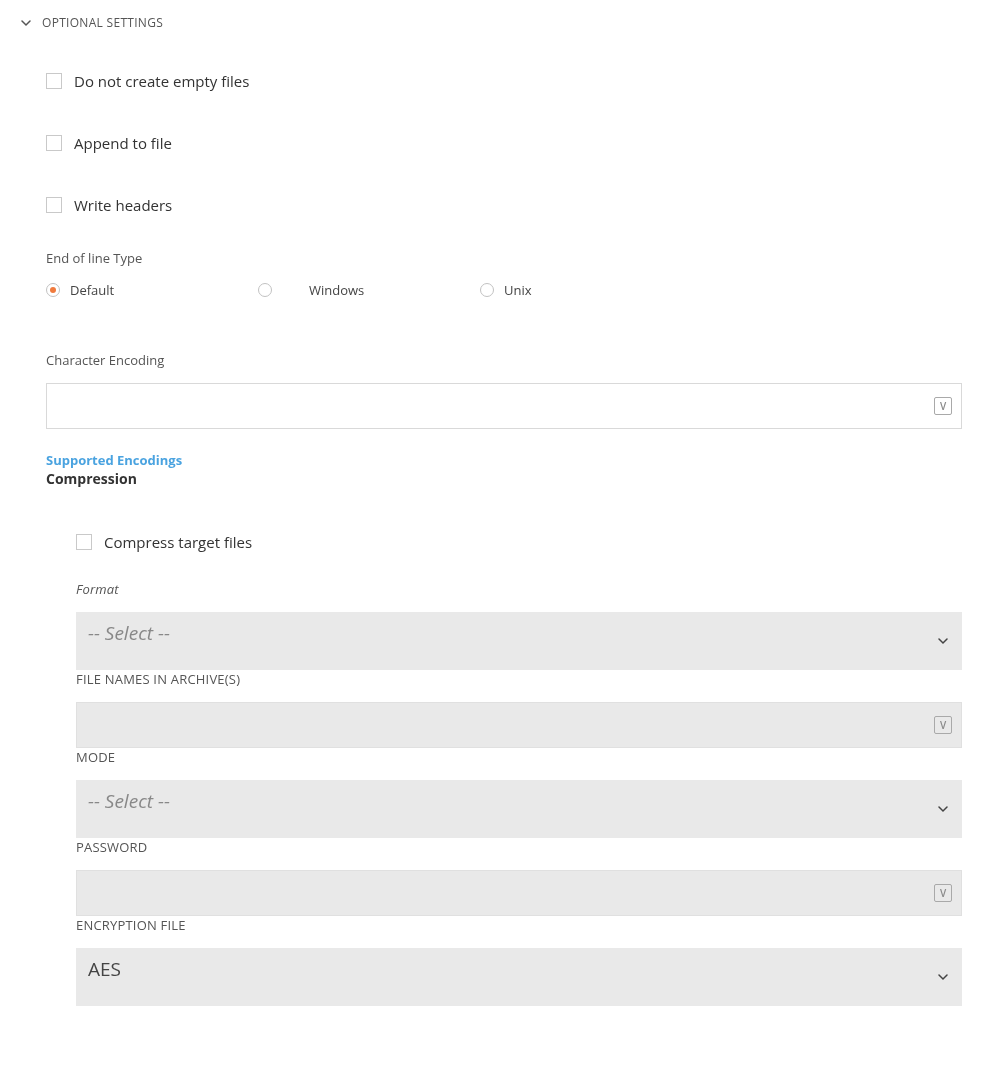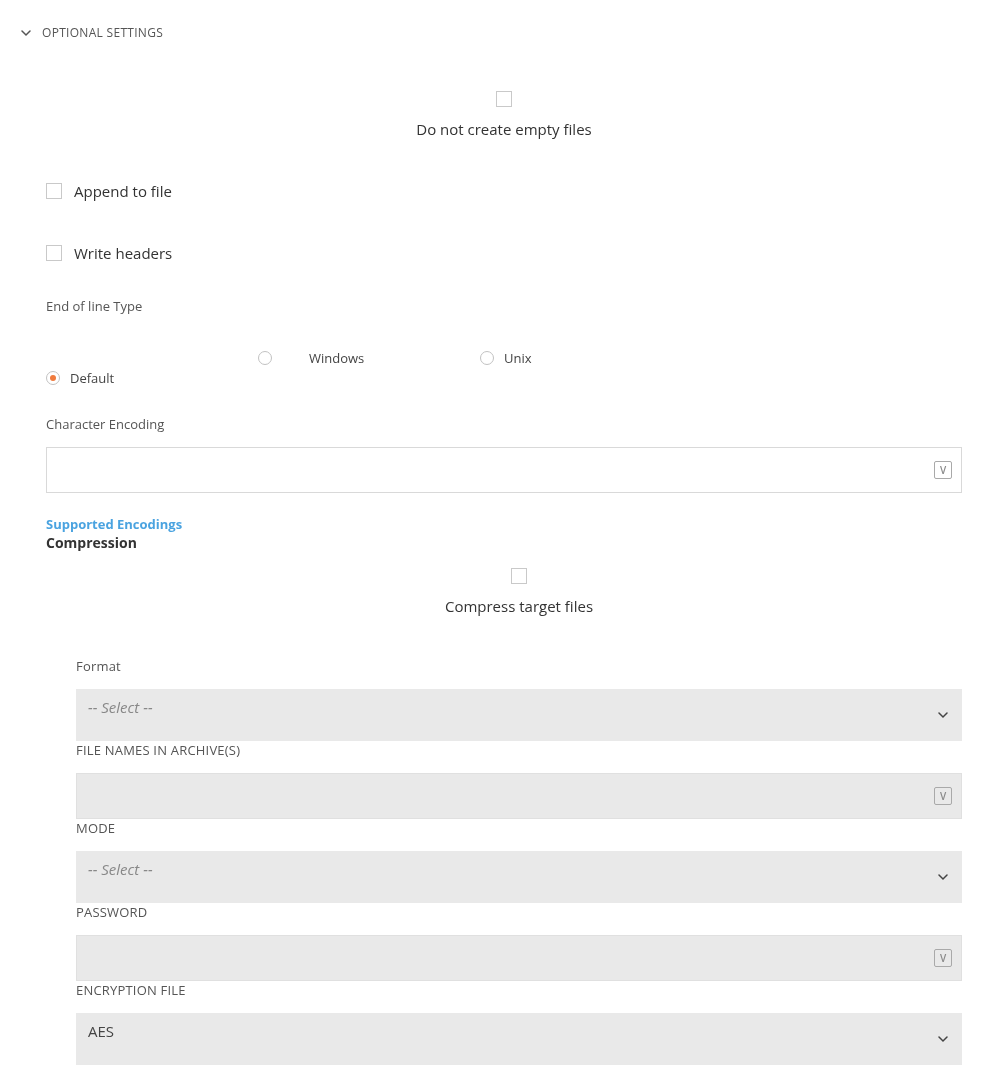--- a/index.html
+++ b/index.html
@@ -12,21 +12,21 @@
     background: #fff;
     color: #333;
     font-size: 14px;
     width: 982px;
     height: 1092px;
     position: relative;
   }
   .section-header {
     display: flex;
     align-items: center;
-    padding: 24px 20px;
+    padding: 14px 20px;
     gap: 10px;
   }
   .section-header .chev {
     display: inline-flex;
     align-items: center;
     justify-content: center;
     width: 12px;
     height: 12px;
   }
   .section-header .title {
@@ -38,21 +38,20 @@
     padding: 0 20px 0 46px;
   }
   .checkbox-row {
     display: flex;
     align-items: center;
     gap: 12px;
     margin-top: 30px;
   }
   .checkbox-row:first-child {
     margin-top: 26px;
-    flex-direction: column;
   }
   .checkbox-row.spaced {
     margin-top: 42px;
   }
   .checkbox {
     width: 16px;
     height: 16px;
     border: 1px solid #c9c9c9;
     background: #fff;
     display: inline-block;
@@ -71,21 +70,21 @@
   .radio-row {
     display: flex;
     margin-top: 14px;
     gap: 0;
   }
   .radio-item {
     display: flex;
     align-items: center;
     gap: 10px;
   }
-  .radio-item.c1 { width: 212px; margin-top: 40px; }
+  .radio-item.c1 { width: 212px; }
   .radio-item.c2 { width: 222px; gap: 37px; }
   .radio {
     width: 14px;
     height: 14px;
     border: 1px solid #c2c2c2;
     border-radius: 50%;
     position: relative;
     display: inline-block;
     flex-shrink: 0;
   }
@@ -157,25 +156,25 @@
   .indent {
     padding-left: 30px;
     padding-right: 0;
   }
   .select-wrap {
     position: relative;
     margin-top: 14px;
   }
   .select {
     width: 100%;
-    height: 52px;
+    height: 58px;
     border: none;
     background: #e9e9e9;
     padding: 0 40px 16px 12px;
-    font-size: 15px;
+    font-size: 19px;
     color: #444;
     display: flex;
     align-items: center;
   }
   .select.placeholder {
     font-style: italic;
     color: #888;
   }
   .select-chev {
     position: absolute;
@@ -231,39 +230,39 @@
     <div class="radio-item c2">
       <span class="radio"></span>
       <span class="radio-label">Windows</span>
     </div>
     <div class="radio-item">
       <span class="radio"></span>
       <span class="radio-label">Unix</span>
     </div>
   </div>
 
-  <span class="field-label" style="margin-top:28px;">Character Encoding</span>
+  <span class="field-label" style="margin-top:52px;">Character Encoding</span>
 
   <div class="input-wrap">
     <input type="text" class="text-input" style="">
     <span class="input-icon">V</span>
   </div>
 
   <a class="link">Supported Encodings</a>
 
   <div class="subsection-title">Compression</div>
 
   <div class="indent">
 
-    <div class="checkbox-row" style="margin-top:16px;">
+    <div class="checkbox-row" style="margin-top:44px;">
       <span class="checkbox"></span>
       <span class="checkbox-label">Compress target files</span>
     </div>
 
-    <span class="sub-label" style="margin-top:41px;">Format</span>
+    <span class="sub-label" style="margin-top:28px;font-style:italic;">Format</span>
     <div class="select-wrap">
       <div class="select placeholder">-- Select --</div>
       <span class="select-chev">
         <svg width="10" height="10" viewBox="0 0 10 10">
             <path d="M1 3 L5 7 L9 3" stroke="#444" stroke-width="1.5" fill="none" stroke-linecap="round"></path>
           </svg>
       </span>
     </div>
 
     <span class="sub-label">FILE NAMES IN ARCHIVE(S)</span>

